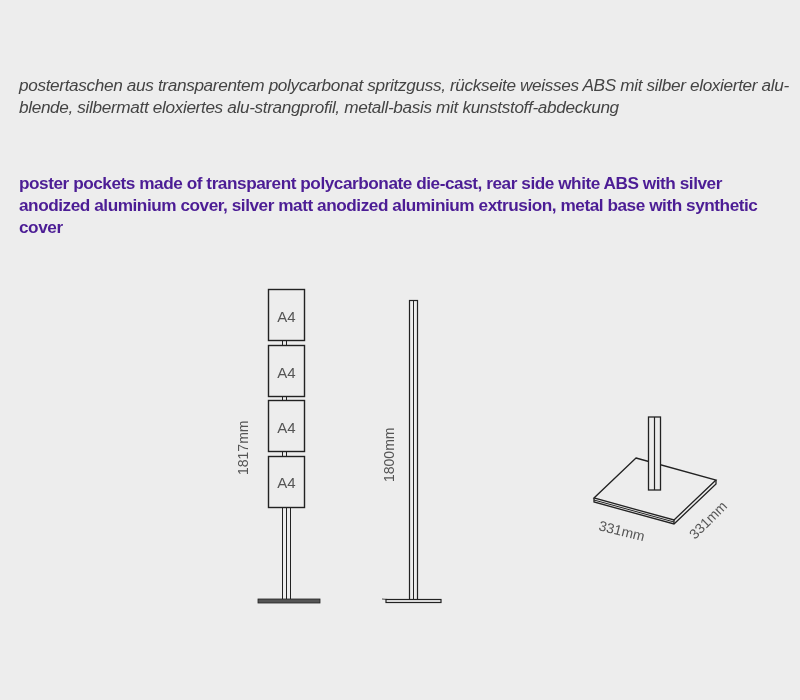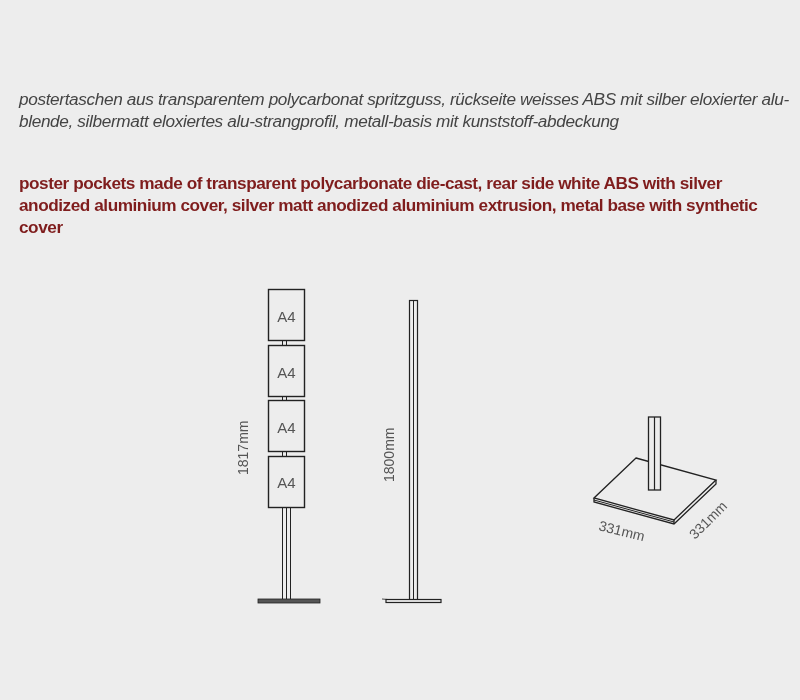--- a/index.html
+++ b/index.html
@@ -4,28 +4,28 @@
   <style>
     html, body { margin: 0; padding: 0; }
     body {
       width: 800px; height: 700px; overflow: hidden;
       background: #ededed;
       position: relative;
       font-family: "Liberation Sans", "DejaVu Sans", sans-serif;
       color: #3a3a3a;
     }
     .desc-de {
-      position: absolute; left: 19px; top: 88px; width: 775px;
+      position: absolute; left: 19px; top: 74px; width: 775px;
       font-style: italic; font-size: 17.2px; line-height: 22px;
       color: #444; letter-spacing: -0.35px;
     }
     .desc-en {
       position: absolute; left: 19px; top: 172px; width: 775px;
       font-weight: bold; font-size: 17.2px; line-height: 22px;
-      color: #7f1d1d; letter-spacing: -0.45px;
+      color: #4c1d95; letter-spacing: -0.45px;
     }
     svg.drawing { position: absolute; left: 0; top: 0; }
     .dim-label {
       font-family: "Liberation Sans", "DejaVu Sans", sans-serif;
       font-size: 14px; fill: #555;
     }
     .pocket-label {
       font-family: "Liberation Sans", "DejaVu Sans", sans-serif;
       font-size: 15px; fill: #555;
     }

